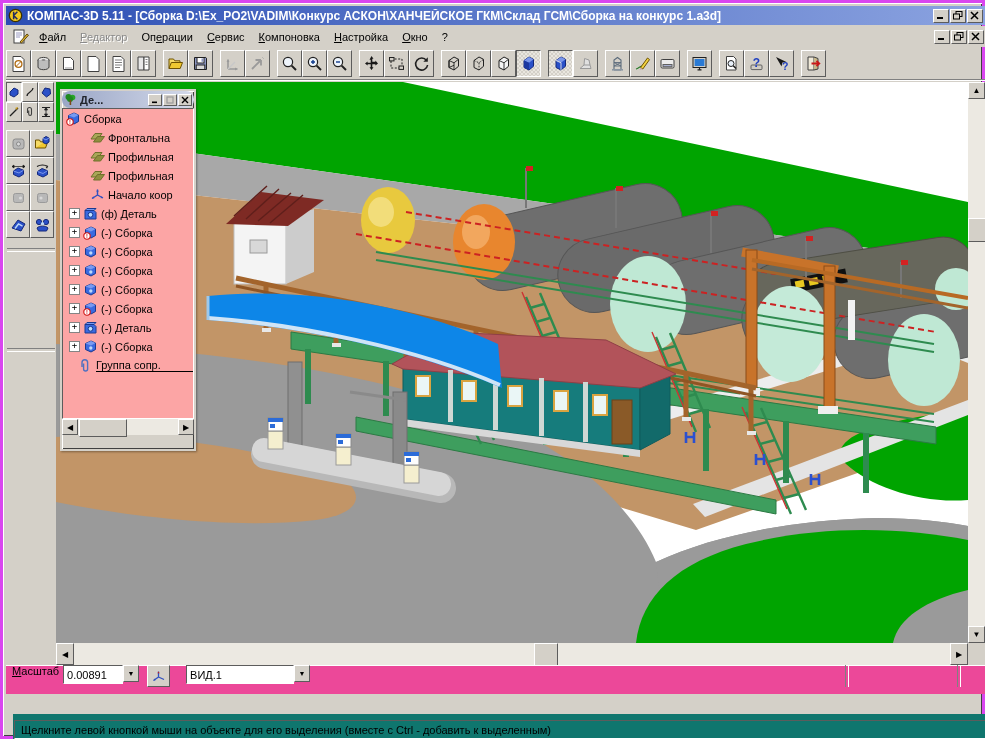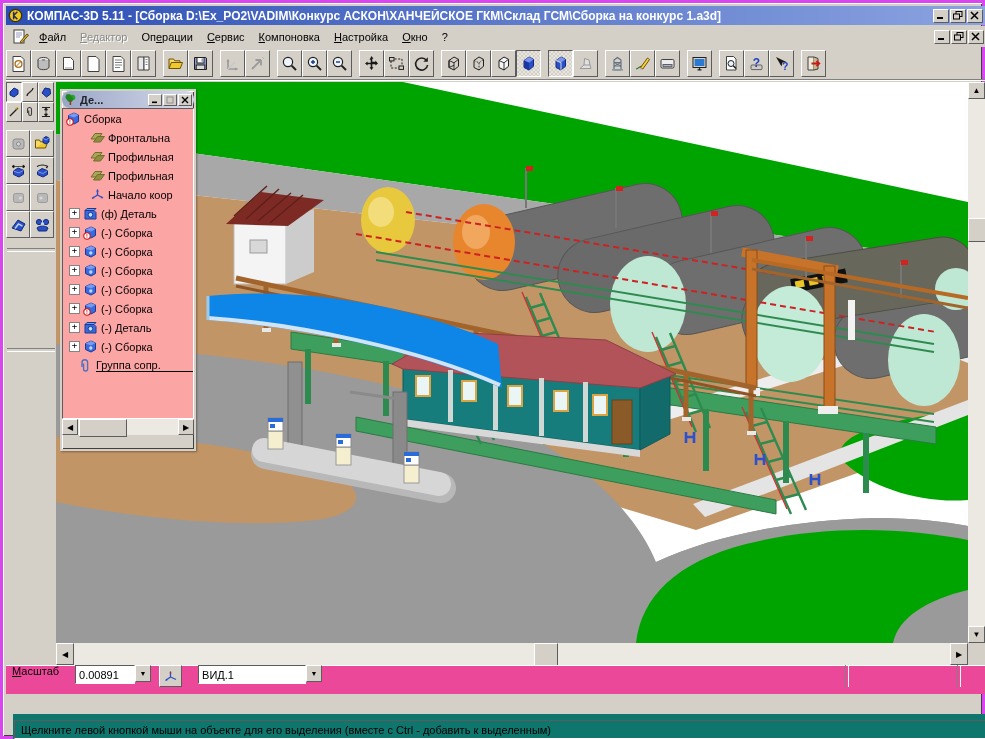--- a/index.html
+++ b/index.html
@@ -859,21 +859,21 @@
       <button class="sbtn" style="left:0;top:0;width:16px;height:16px">◀</button>
       <div class="thumb" style="left:17px;top:0;width:46px;height:16px"></div>
       <button class="sbtn" style="right:0;top:0;width:16px;height:16px">▶</button>
     </div>
   </div>
 
   <div class="abs gapstrip"></div>
 
   <div class="abs controlbar">
     <span style="margin-left:6px"><u>М</u>асштаб</span>
-    <div class="combo" style="width:60px;margin-left:16px">
+    <div class="combo" style="width:60px;margin-left:4px">
       <span class="val">0.00891</span>
     </div>
     <button class="drop">▼</button>
     <button class="tb" style="width:23px;height:22px;margin-left:8px">
       <svg class="i" style="width:15px;height:15px" viewBox="0 0 15 15">
         <path d="M7.5 8V2.5M7.5 8l-5 3.5M7.5 8l5.5 2.5" stroke="#3050c0" stroke-width="1.3" fill="none"></path>
         <path d="M7.5 2.5l-1.2 1.8h2.4z" fill="#c02020"></path>
           <path d="M2.5 11.5l2.2-.3-1.1-1.8z" fill="#3050c0"></path>
       </svg>
     </button>

